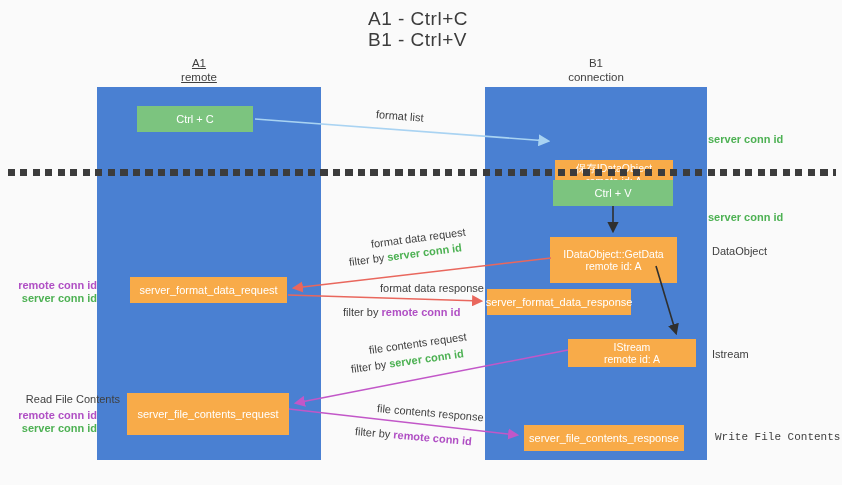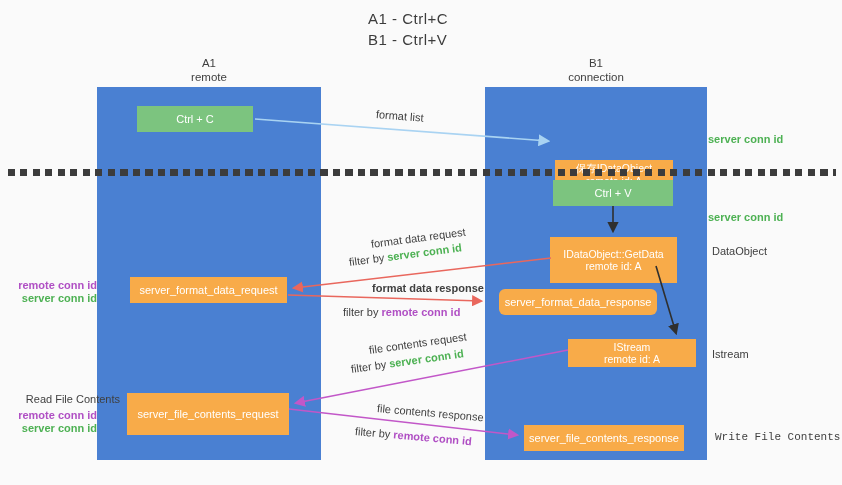--- a/index.html
+++ b/index.html
@@ -1,22 +1,22 @@
 <!DOCTYPE html>
 <html><head>
 <meta charset="utf-8">
 <style>
   html,body{margin:0;padding:0;}
   body{font-family:"Liberation Sans", sans-serif; background:#fafafa;}
   .canvas{position:relative;width:842px;height:485px;background:#fafafa;overflow:hidden;}
 
-  .title{position:absolute;left:368px;top:8px;font-size:15px;line-height:21px;color:#3c3c3c;letter-spacing:.5px;}
+  .title{position:absolute;left:368px;top:8px;font-size:19px;line-height:21px;color:#3c3c3c;letter-spacing:.5px;}
 
   .col-header{position:absolute;top:56px;width:140px;text-align:center;font-size:11.5px;line-height:14px;color:#3f3f3f;}
-  .col-header.left{left:139px;}
+  .col-header.left{left:129px;text-decoration:underline;}
   .col-header.right{left:526px;}
 
   .lifeline{position:absolute;top:87px;height:373px;background:#4a80d2;}
   .lifeline.left{left:97px;width:224px;}
   .lifeline.right{left:485px;width:222px;}
 
   .divider{position:absolute;left:8px;top:169px;width:828px;height:7px;z-index:5;
     background:repeating-linear-gradient(90deg,#3c3c3c 0 7px,transparent 7px 12.5px);}
 
   .node{position:absolute;z-index:4;display:flex;flex-direction:column;justify-content:center;
@@ -24,33 +24,33 @@
   .node.green{background:#7cc47f;font-size:11px;}
   .node.orange{background:#f8ab49;font-size:11px;}
   .node .l2{font-size:10.5px;line-height:12.5px;}
   .node .l1{line-height:13px;}
 
   .n-ctrlc{left:137px;top:106px;width:116px;height:26px;}
   .n-save{left:555px;top:128px;width:118px;height:29px;margin-top:32px;}
   .n-ctrlv{left:553px;top:180px;width:120px;height:26px;}
   .n-getdata{left:550px;top:237px;width:127px;height:46px;}
   .n-freq{left:130px;top:277px;width:157px;height:26px;}
-  .n-fresp{left:499px;top:289px;width:158px;height:26px;border-radius:6px;}
+  .n-fresp{left:487px;top:289px;width:144px;height:26px;}
   .n-istream{left:568px;top:339px;width:128px;height:28px;}
   .n-fcreq{left:127px;top:393px;width:162px;height:42px;}
   .n-fcresp{left:524px;top:425px;width:160px;height:26px;}
 
   .msg-label{position:absolute;z-index:6;font-size:11px;color:#3f3f3f;white-space:nowrap;transform-origin:left center;}
   .msg-label b.green,.conn-green{color:#4db153;font-weight:bold;}
   .msg-label b.purple,.conn-purple{color:#b04fc4;font-weight:bold;}
 
   .lab-format-list{left:376px;top:108px;transform:rotate(4.5deg);}
   .lab-fdr{left:371px;top:238px;transform:rotate(-7.5deg);}
   .lab-fdr-f{left:349px;top:256px;transform:rotate(-7.5deg);}
-  .lab-fdresp{left:372px;top:282px;font-weight:bold;}
+  .lab-fdresp{left:380px;top:282px;}
   .lab-fdresp-f{left:343px;top:306px;}
   .lab-fcr{left:369px;top:344px;transform:rotate(-8deg);}
   .lab-fcr-f{left:351px;top:363px;transform:rotate(-8deg);}
   .lab-fcresp{left:377px;top:402px;transform:rotate(5deg);}
   .lab-fcresp-f{left:355px;top:425px;transform:rotate(5deg);}
 
   .side-label{position:absolute;z-index:6;font-size:11px;white-space:nowrap;}
   .side-label.dark{color:#3f3f3f;}
   .r-conn1{left:708px;top:133px;}
   .r-conn2{left:708px;top:211px;}

